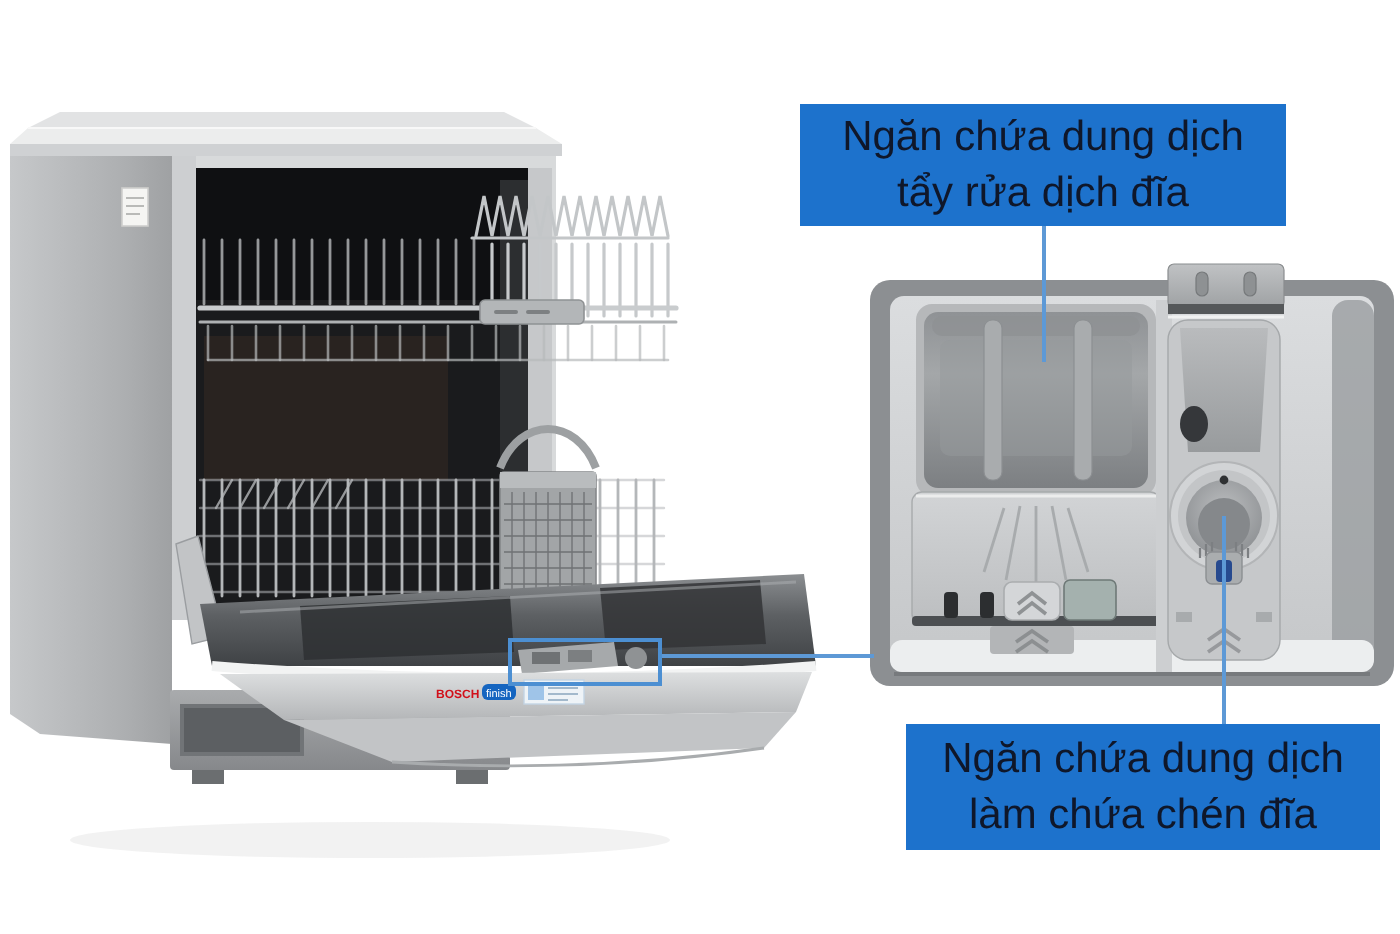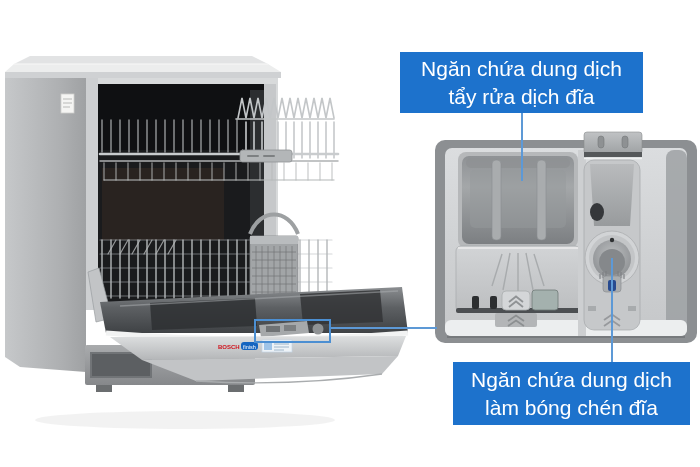--- a/index.html
+++ b/index.html
@@ -1,19 +1,19 @@
 <!DOCTYPE html>
 <html><head>
 <meta charset="utf-8">
 <style>
   html,body{margin:0;padding:0;background:#ffffff;}
   .stage{position:relative;width:700px;height:467px;background:#ffffff;overflow:hidden;
          font-family:"Liberation Sans", sans-serif;}
   .stage svg{position:absolute;left:0;top:0;}
-  .callout{position:absolute;background:#1d72cc;color:#ffffff;display:flex;flex-direction:column;
+  .callout{position:absolute;background:#1d72cc;color:#0f172a;display:flex;flex-direction:column;
            align-items:center;justify-content:center;text-align:center;
            font-size:21px;line-height:1.32;font-weight:400;letter-spacing:0;}
   .callout span{display:block;white-space:nowrap;}
   #label-detergent{left:400px;top:52px;width:243px;height:61px;}
   #label-rinse{left:453px;top:362px;width:237px;height:63px;}
 </style>
 </head>
 <body>
 
 <div class="stage">
@@ -244,16 +244,16 @@
       <rect x="255" y="320" width="75" height="22" fill="none" stroke="#4c8fd2" stroke-width="2"></rect>
     </g>
   </svg>
 
   <div class="callout" id="label-detergent">
     <span>Ngăn chứa dung dịch</span>
     <span>tẩy rửa dịch đĩa</span>
   </div>
   <div class="callout" id="label-rinse">
     <span>Ngăn chứa dung dịch</span>
-    <span>làm bóng chén đĩa</span>
+    <span>làm chứa chén đĩa</span>
   </div>
 
 </div>
 
 </body></html>

